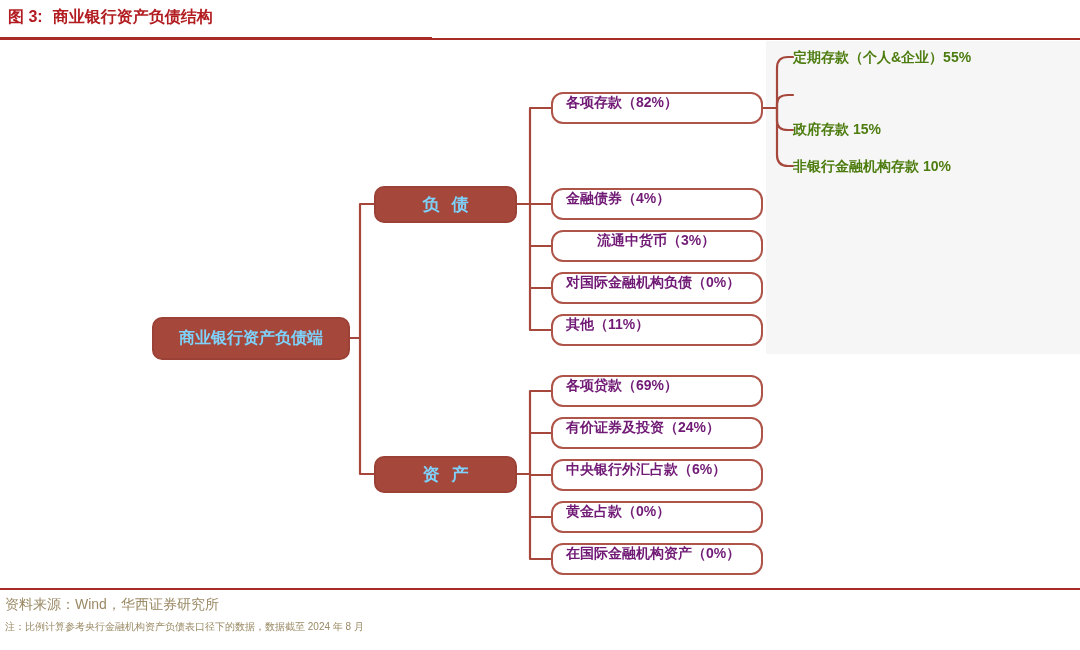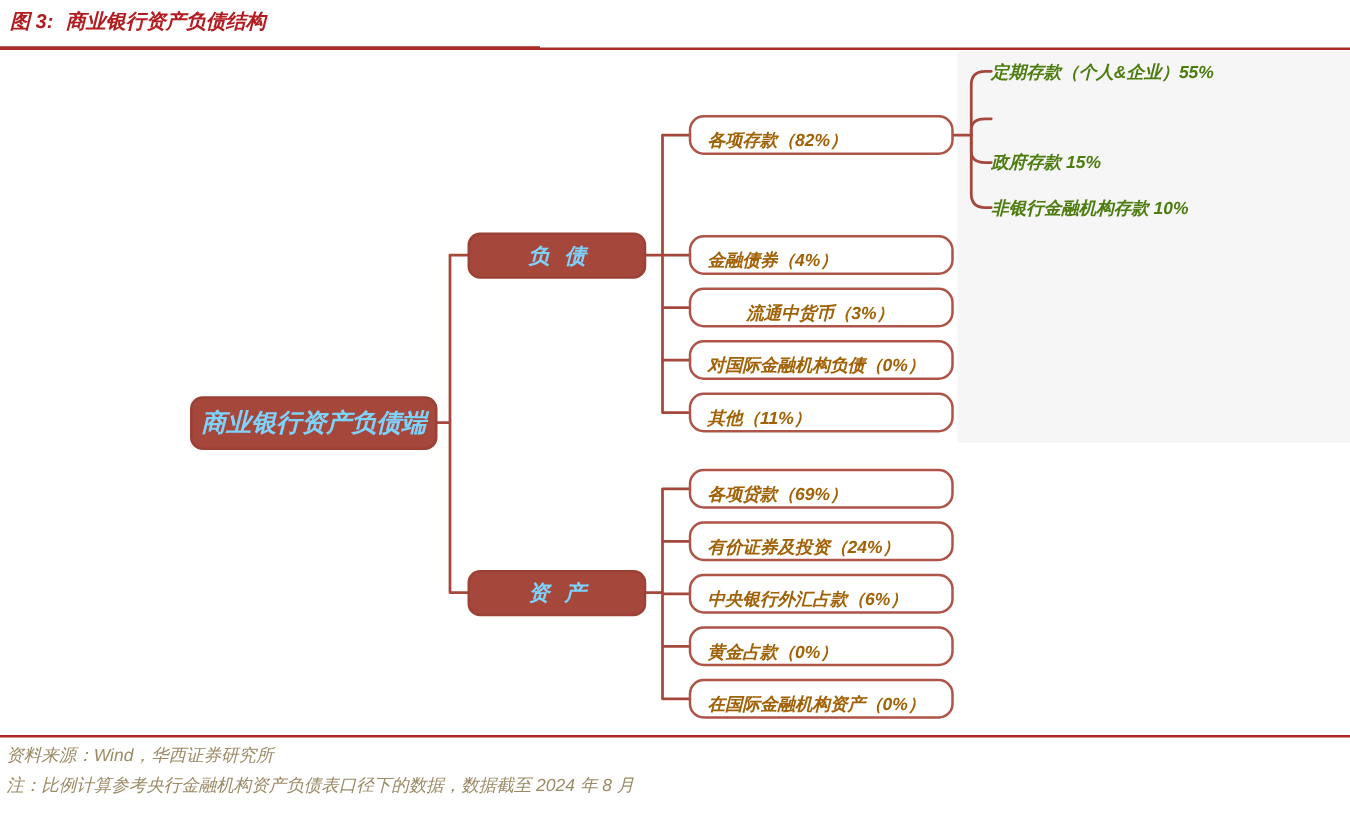--- a/index.html
+++ b/index.html
@@ -1,49 +1,49 @@
 <!DOCTYPE html>
 <html><head>
 <meta charset="utf-8">
 <style>
   html,body{margin:0;padding:0;background:#ffffff;}
   .canvas{
     position:relative;width:1080px;height:650px;background:#ffffff;
-    font-family:"Liberation Sans",sans-serif;overflow:hidden;font-style:italic;
+    font-family:"Liberation Sans",sans-serif;overflow:hidden;
   }
   .fig-header{position:absolute;left:8px;top:7px;font-size:16px;font-weight:700;color:#B21C20;white-space:nowrap;}
   .fig-header .fig-label{margin-right:10px;}
   .rule-thick{position:absolute;left:0;top:37px;width:432px;height:3px;background:#A82B26;}
   .rule-thin{position:absolute;left:432px;top:38px;width:648px;height:2px;background:#A82B26;}
   .gray-panel{position:absolute;left:766px;top:41px;width:314px;height:313px;background:#f6f6f7;}
   svg.connectors{position:absolute;left:0;top:0;width:1080px;height:650px;}
 
   .node{
     position:absolute;background:#A6473C;border:2px solid #9C4136;color:#7dd3fc;
     border-radius:10px;display:flex;align-items:center;justify-content:center;
     font-weight:700;box-sizing:border-box;
   }
-  .node-root{left:152px;top:317px;width:198px;height:43px;font-size:20px;}
+  .node-root{left:152px;top:317px;width:198px;height:43px;font-size:16px;}
   .node-branch{left:374px;top:186px;width:143px;height:37px;font-size:17px;}
   .node-branch span{letter-spacing:12px;margin-right:-12px;}
   .node-assets{top:456px;}
 
   .obox{
     position:absolute;left:551px;width:212px;height:32px;background:#ffffff;
-    border:2px solid #AE5448;border-radius:12px;display:flex;align-items:flex-end;
-    padding-left:13px;box-sizing:border-box;font-size:14px;font-weight:700;color:#a16207;
+    border:2px solid #AE5448;border-radius:12px;display:flex;align-items:flex-start;
+    padding-left:13px;box-sizing:border-box;font-size:14px;font-weight:700;color:#701a75;
     white-space:nowrap;
   }
   .leaf{
     position:absolute;left:793px;font-size:14px;font-weight:700;color:#4d7c0f;
     white-space:nowrap;line-height:17px;
   }
   .bottom-rule{position:absolute;left:0;top:588px;width:1080px;height:2px;background:#A82B26;}
   .src-line{position:absolute;left:5px;top:596px;font-size:14px;color:#9A8A65;white-space:nowrap;}
-  .note-line{position:absolute;left:5px;top:620px;font-size:14px;color:#9A8A65;white-space:nowrap;}
+  .note-line{position:absolute;left:5px;top:620px;font-size:10px;color:#9A8A65;white-space:nowrap;}
 </style>
 </head>
 <body>
 
 <div class="canvas">
 
   <div class="fig-header">
     <span class="fig-label">图 3:</span><span>商业银行资产负债结构</span>
   </div>
   <div class="rule-thick"></div>

